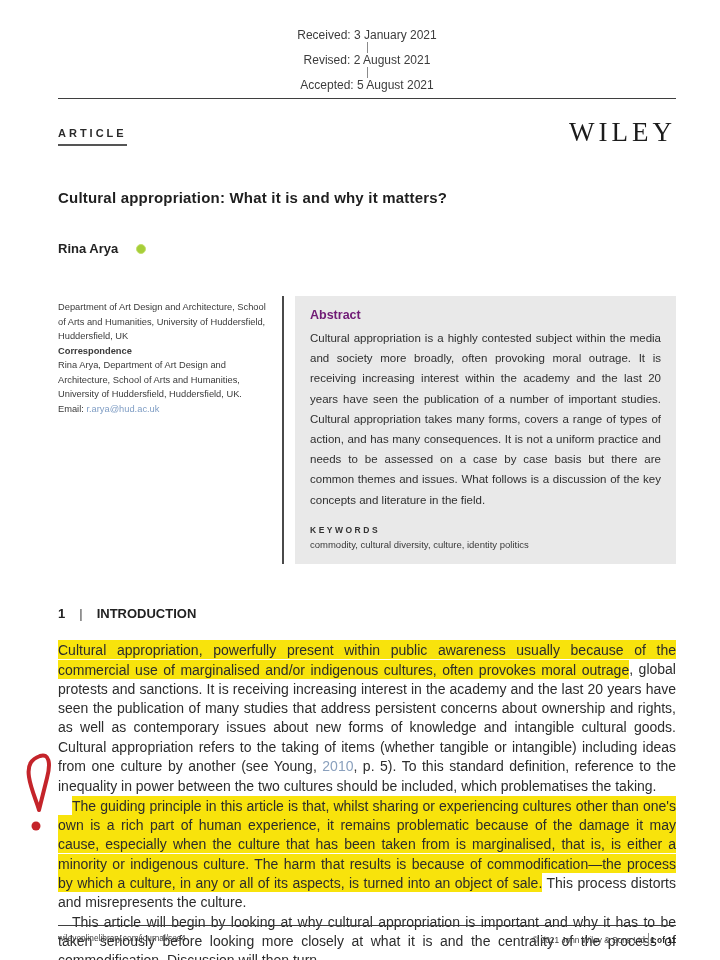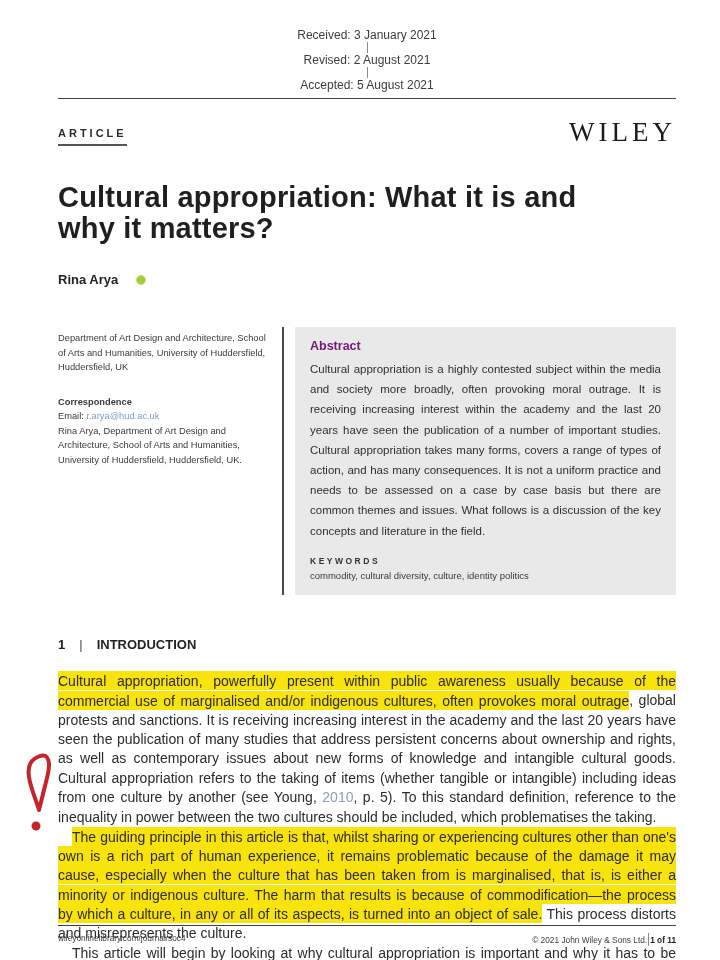--- a/index.html
+++ b/index.html
@@ -18,31 +18,31 @@
   .doi-line { font-size:8.5px; color:#3c3c3c; margin-top:7px; }
 
   
   .brand-row { display:flex; justify-content:space-between; align-items:flex-end; margin-top:20px; }
   .article-label { font-size:11px; font-weight:bold; letter-spacing:3px; color:#2b2b2b;
     border-bottom:2.5px solid #555; padding-bottom:5px; }
   .wiley-logo { font-family:"Liberation Serif", serif; font-size:27px; letter-spacing:4px;
     color:#1c1c1c; line-height:1; }
 
   
-  .paper-title { margin-top:36px; font-size:29px; line-height:31px; font-weight:bold;
+  .paper-title { margin-top:36px; font-size:15px; line-height:31px; font-weight:bold;
     color:#1f1f1f; max-width:565px; letter-spacing:0.2px; }
   .author-row { margin-top:28px; display:flex; align-items:center; gap:18px; }
   .author-name { font-size:13px; font-weight:bold; color:#232323; }
   .orcid-icon { width:10px; height:10px; border-radius:50%; background:#a6ce39;
     border:1.5px solid #c5e06e; display:inline-block; }
 
   
   .cols { display:flex; margin-top:40px; }
   .left-col { width:212px; flex:none; font-size:9.3px; line-height:14.5px; color:#3a3a3a; padding-top:4px; }
-  .left-col .corr-head { font-weight:bold; margin-top:20px; }
+  .left-col .corr-head { font-weight:bold; margin-top:0; }
   .col-divider { width:2px; background:#4a4a4a; flex:none; margin-left:12px; }
   .abstract-box { flex:1; background:#e9e9e9; margin-left:11px; padding:12px 15px 14px 15px; }
   .abstract-head { font-size:12.5px; font-weight:bold; color:#701a75; margin-bottom:6px; }
   .abstract-body { font-size:11.5px; line-height:20.2px; text-align:justify; color:#2f2f2f; }
   .kw-head { font-size:8.5px; font-weight:bold; letter-spacing:2.5px; color:#333; margin-top:15px; }
   .kw-body { font-size:9.5px; color:#3a3a3a; margin-top:4px; }
   .link { color:#7f9dc4; text-decoration:none; }
 
   
   .section-head { margin-top:42px; font-size:13px; font-weight:bold; color:#222; display:flex; align-items:baseline; }
@@ -90,22 +90,22 @@
 
     <div class="author-row">
       <span class="author-name">Rina Arya</span>
       <span class="orcid-icon"></span>
     </div>
 
     <div class="cols">
       <div class="left-col">
         <div>Department of Art Design and Architecture, School of Arts and Humanities, University of Huddersfield, Huddersfield, UK</div>
         <div class="corr-head">Correspondence</div>
+        <div>Rina Arya, Department of Art Design and Architecture, School of Arts and Humanities, University of Huddersfield, Huddersfield, UK.</div>
         <div><span>Email: </span><span class="link">r.arya@hud.ac.uk</span></div>
-        <div>Rina Arya, Department of Art Design and Architecture, School of Arts and Humanities, University of Huddersfield, Huddersfield, UK.</div>
       </div>
       <div class="col-divider"></div>
       <div class="abstract-box">
         <div class="abstract-head">Abstract</div>
         <div class="abstract-body">Cultural appropriation is a highly contested subject within the media and society more broadly, often provoking moral outrage. It is receiving increasing interest within the academy and the last 20 years have seen the publication of a number of important studies. Cultural appropriation takes many forms, covers a range of types of action, and has many consequences. It is not a uniform practice and needs to be assessed on a case by case basis but there are common themes and issues. What follows is a discussion of the key concepts and literature in the field.</div>
         <div class="kw-head">KEYWORDS</div>
         <div class="kw-body">commodity, cultural diversity, culture, identity politics</div>
       </div>
     </div>
 

